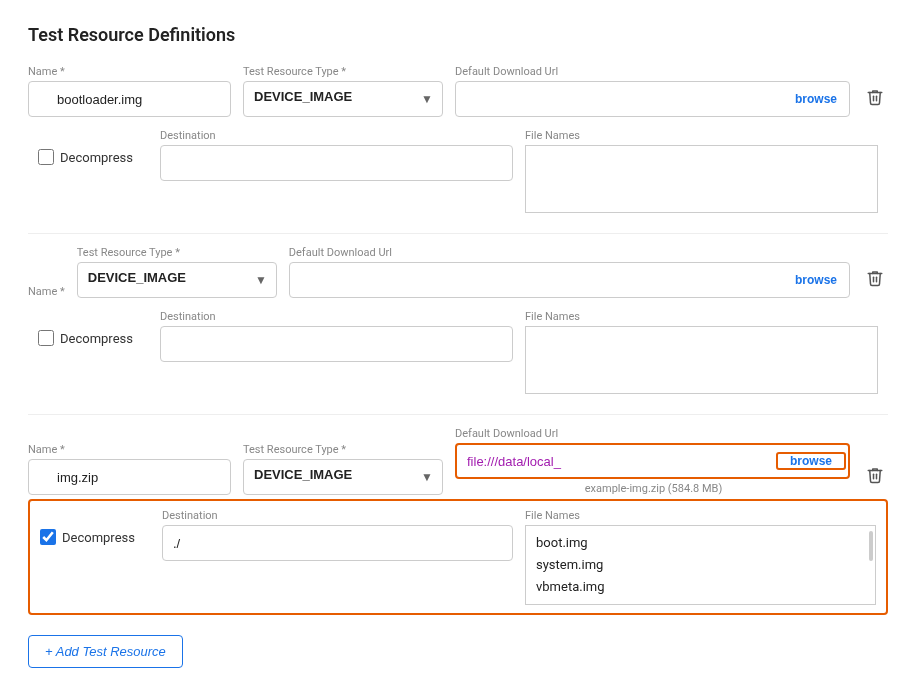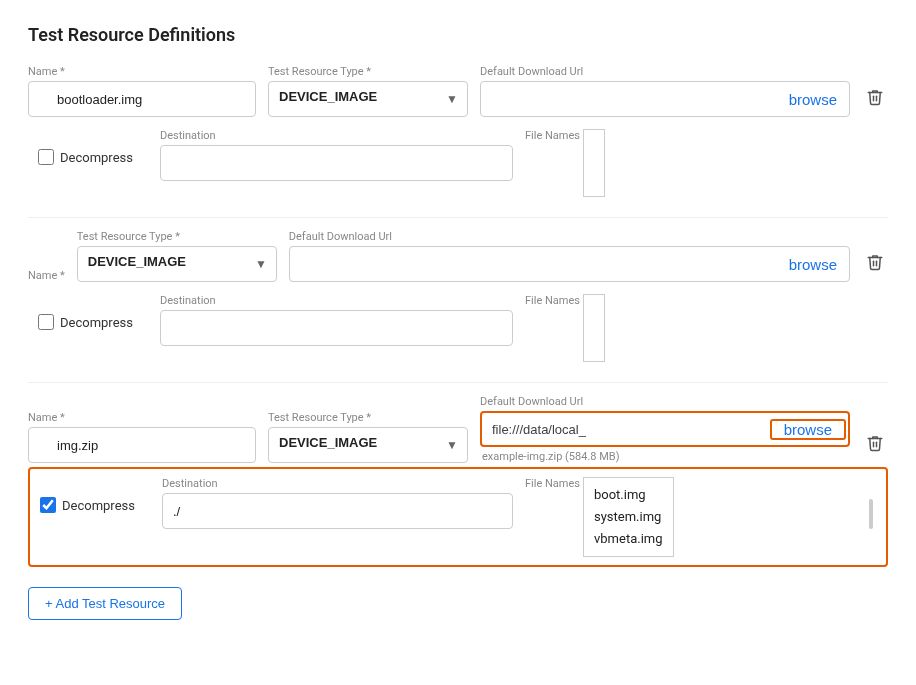--- a/index.html
+++ b/index.html
@@ -39,21 +39,21 @@
     .field-input {
       border: 1px solid #ccc;
       border-radius: 4px;
       padding: 6px 10px;
       font-size: 13px;
       color: #222;
       background: #fff;
       height: 36px;
       outline: none;
     }
-    .name-field { width: 228px; padding-left: 28px; }
+    .name-field { width: 203px; padding-left: 28px; }
     .type-field-wrap { width: 200px; position: relative; }
     .type-select {
       width: 200px;
       height: 36px;
       border: 1px solid #ccc;
       border-radius: 4px;
       padding: 0 30px 6px 10px;
       font-size: 13px;
       font-weight: 600;
       color: #222;
@@ -87,51 +87,52 @@
       background: #fff;
     }
     .url-inner.highlighted {
       border: 2px solid #e65c00;
     }
     .url-input {
       flex: 1;
       border: none;
       padding: 6px 10px;
       font-size: 13px;
-      color: #404040;
+      color: #a21caf;
       outline: none;
     }
     .browse-btn {
       color: #1a73e8;
       background: none;
       border: none;
       padding: 0 12px;
-      font-size: 15px;
+      font-size: 12px;
       cursor: pointer;
       white-space: nowrap;
-      font-weight: 400;
+      font-weight: 700;
     }
     .browse-btn.highlighted {
       border: 2px solid #e65c00;
       border-radius: 3px;
       margin: 2px;
     }
     .delete-btn {
       background: none;
       border: none;
       cursor: pointer;
       color: #555;
       font-size: 18px;
       padding: 4px;
       margin-bottom: 2px;
     }
     .url-hint {
       font-size: 11px;
       color: #888;
       padding-left: 2px;
+      text-align: center;
     }
     .decompress-row {
       display: flex;
       align-items: flex-start;
       gap: 12px;
       margin-bottom: 12px;
       padding: 8px 10px;
       min-height: 60px;
     }
     .decompress-row.highlighted {
@@ -166,21 +167,21 @@
       border-radius: 4px;
       padding: 6px 10px;
       font-size: 13px;
       color: #222;
       background: #fff;
       height: 36px;
       outline: none;
     }
     .filenames-wrap {
       display: flex;
-      flex-direction: row;
+      flex-direction: column;
       gap: 3px;
       flex: 1;
       position: relative;
     }
     .filenames-box {
       border: 1px solid #ccc;
       border-radius: 0;
       padding: 6px 10px;
       font-size: 13px;
       color: #222;
@@ -203,20 +204,21 @@
       align-items: center;
       border: 1px solid #1a73e8;
       color: #1a73e8;
       background: #fff;
       border-radius: 4px;
       padding: 8px 16px;
       font-size: 13px;
       cursor: pointer;
       font-weight: 500;
       margin-top: 8px;
+      font-style: italic;
     }
     .divider {
       height: 1px;
       background: #eee;
       margin: 4px 0 12px 0;
     }
   </style>
 </head>
 <body>
 

